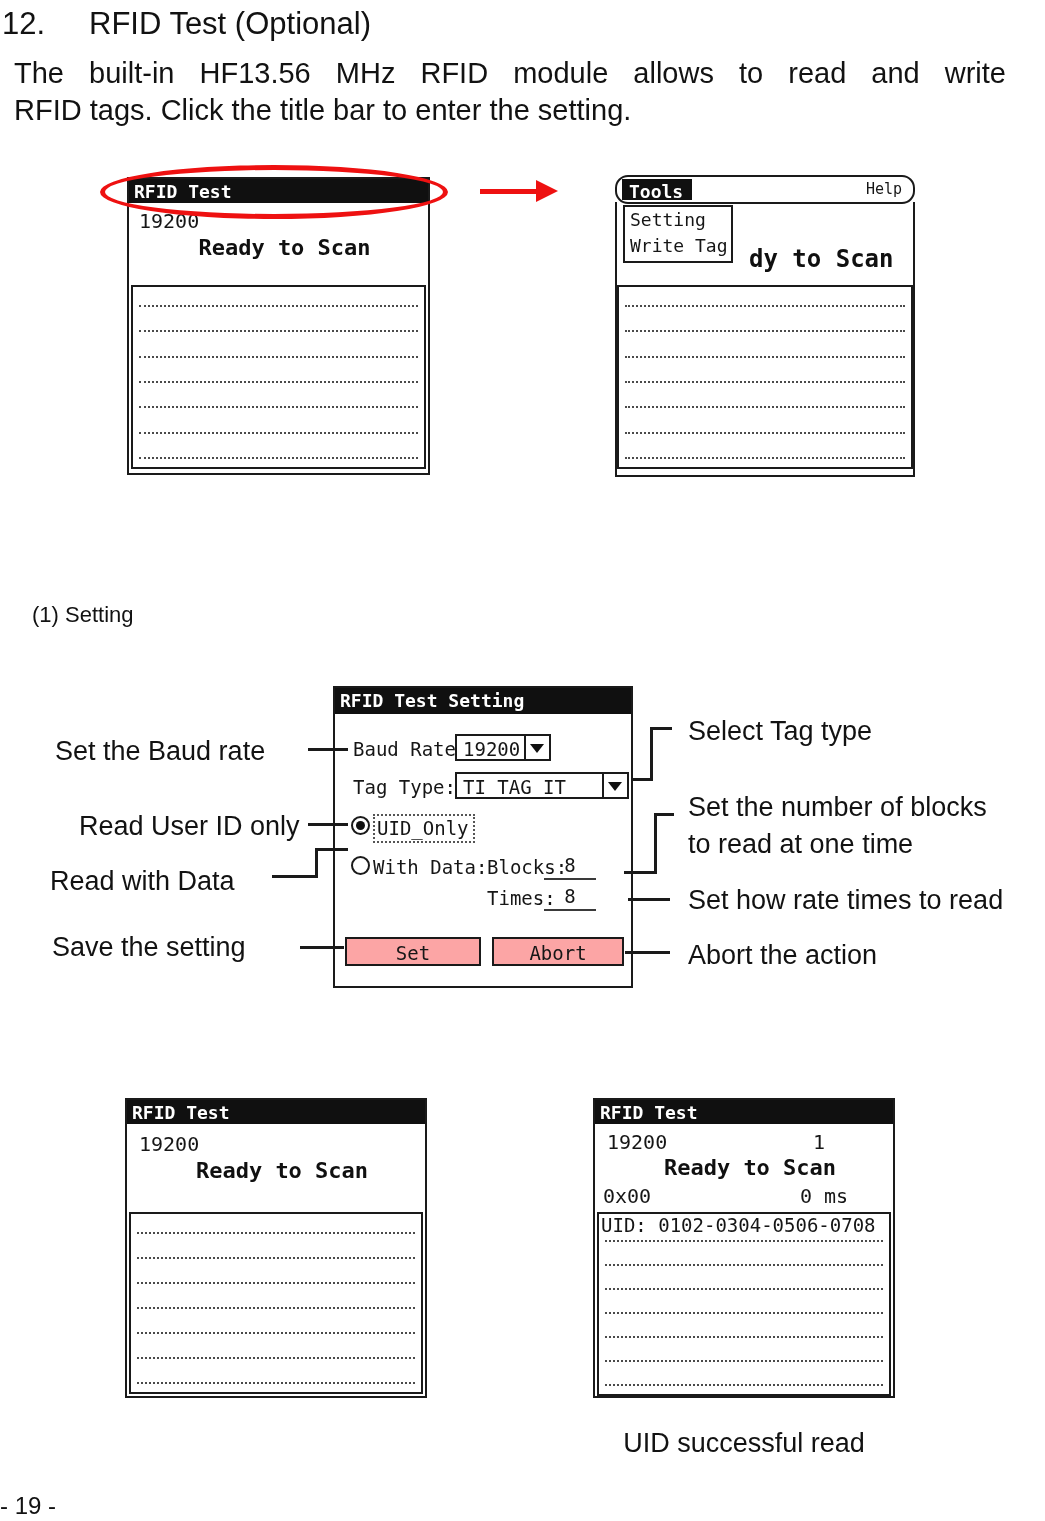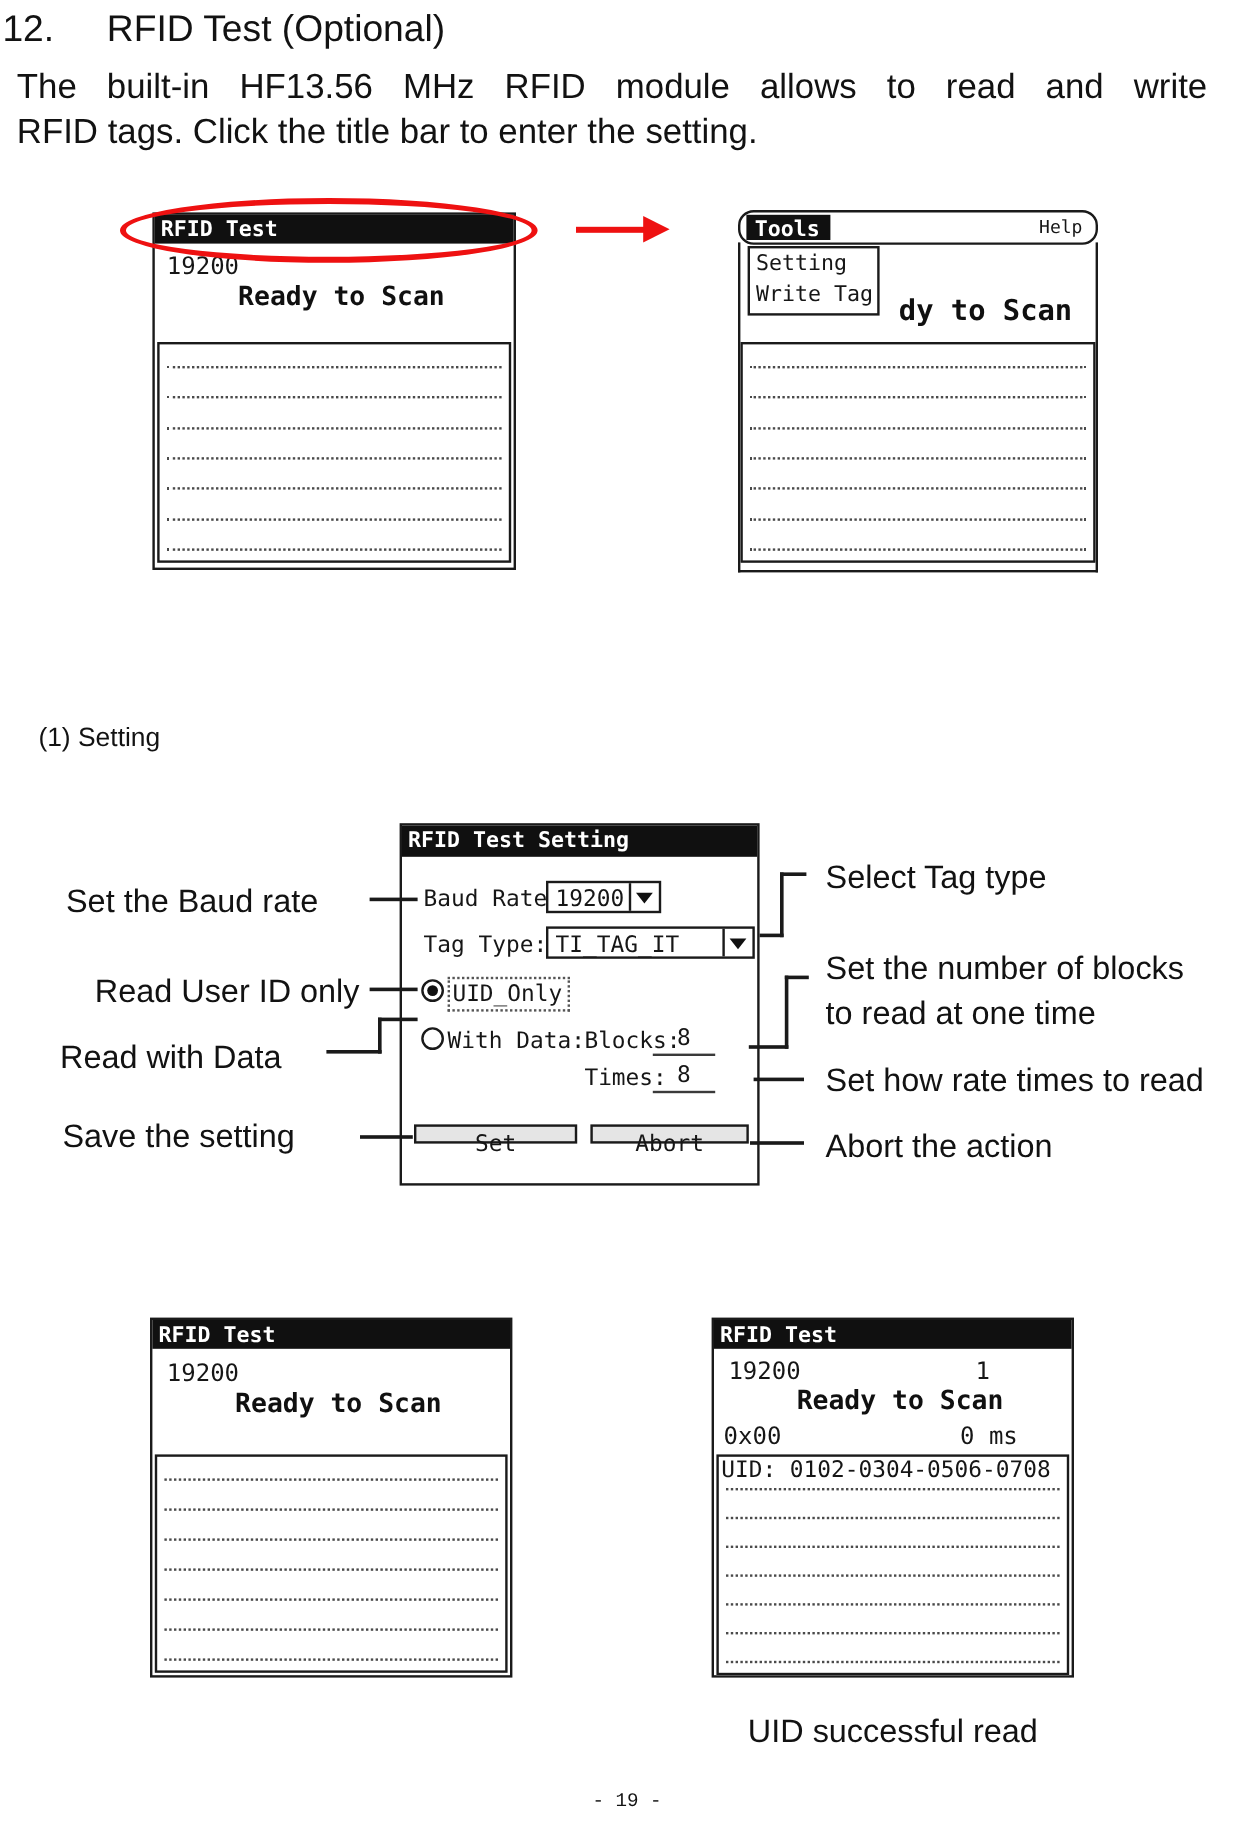--- a/index.html
+++ b/index.html
@@ -6,21 +6,21 @@
   #canvas{position:relative;width:1045px;height:1521px;background:#ffffff;overflow:hidden;
           font-family:"Liberation Sans",sans-serif;color:#121212;}
   .abs{position:absolute;}
   
   .h1{font-size:31px;}
   .body-line{font-size:29px;width:992px;}
   .jline{text-align:justify;text-align-last:justify;}
   .sec{font-size:22px;}
   .ann{font-size:27px;white-space:nowrap;}
   .cap{font-size:27px;text-align:center;}
-  .pagenum{font-family:Liberation Mono, monospace;font-size:16px;width:1045px;text-align:center;}
+  .pagenum{font-family:Liberation Sans, sans-serif;font-size:24px;width:1045px;text-align:left;}
   
   .win{position:absolute;background:#fff;border:2px solid #1a1a1a;box-sizing:border-box;}
   .mono{font-family:"DejaVu Sans Mono",monospace;}
   .titlebar{position:absolute;left:0;top:0;right:0;height:24px;background:#101010;color:#fff;
             font-family:"DejaVu Sans Mono",monospace;font-size:18px;font-weight:bold;
             padding:2px 0 0 5px;box-sizing:border-box;}
   .dev-txt{position:absolute;font-family:"DejaVu Sans Mono",monospace;font-size:20px;color:#161616;white-space:nowrap;}
   .dev-status{position:absolute;left:0;right:0;text-align:center;font-family:"DejaVu Sans Mono",monospace;
               font-size:22px;font-weight:bold;color:#101010;white-space:nowrap;margin-left:12px;}
   .listbox{position:absolute;left:2px;right:2px;border:2px solid #1a1a1a;background:#fff;
@@ -40,21 +40,21 @@
   .dlg-label{position:absolute;font-family:"DejaVu Sans Mono",monospace;font-size:19px;color:#161616;white-space:nowrap;}
   .combo{position:absolute;border:2px solid #1a1a1a;background:#fff;box-sizing:border-box;height:27px;}
   .combo-val{position:absolute;left:6px;top:2px;font-family:"DejaVu Sans Mono",monospace;font-size:19px;color:#161616;white-space:nowrap;}
   .combo-btn{position:absolute;right:0;top:0;bottom:0;width:23px;border-left:2px solid #1a1a1a;}
   .tri{position:absolute;left:4px;top:8px;width:0;height:0;border-left:7px solid transparent;
        border-right:7px solid transparent;border-top:9px solid #101010;}
   .radio{position:absolute;width:15px;height:15px;border:2px solid #1a1a1a;border-radius:50%;background:#fff;box-sizing:content-box;}
   .radio .dot{position:absolute;left:3px;top:3px;width:9px;height:9px;border-radius:50%;background:#101010;}
   .uline{position:absolute;border-bottom:2px solid #3a3a3a;text-align:center;
          font-family:"DejaVu Sans Mono",monospace;font-size:19px;color:#161616;height:24px;}
-  .btn{position:absolute;height:16px;border:2px solid #1a1a1a;background:#e5e5e5;box-sizing:border-box;
+  .btn{position:absolute;height:29px;border:2px solid #1a1a1a;background:#fca5a5;box-sizing:border-box;
        text-align:center;font-family:"DejaVu Sans Mono",monospace;font-size:19px;color:#161616;padding-top:3px;}
   
   .ellipse{position:absolute;border:5px solid #ee1111;border-radius:50%;background:transparent;z-index:5;}
   .conn{position:absolute;background:#1a1a1a;}
 </style>
 </head>
 <body>
 
 <div id="canvas">
 

